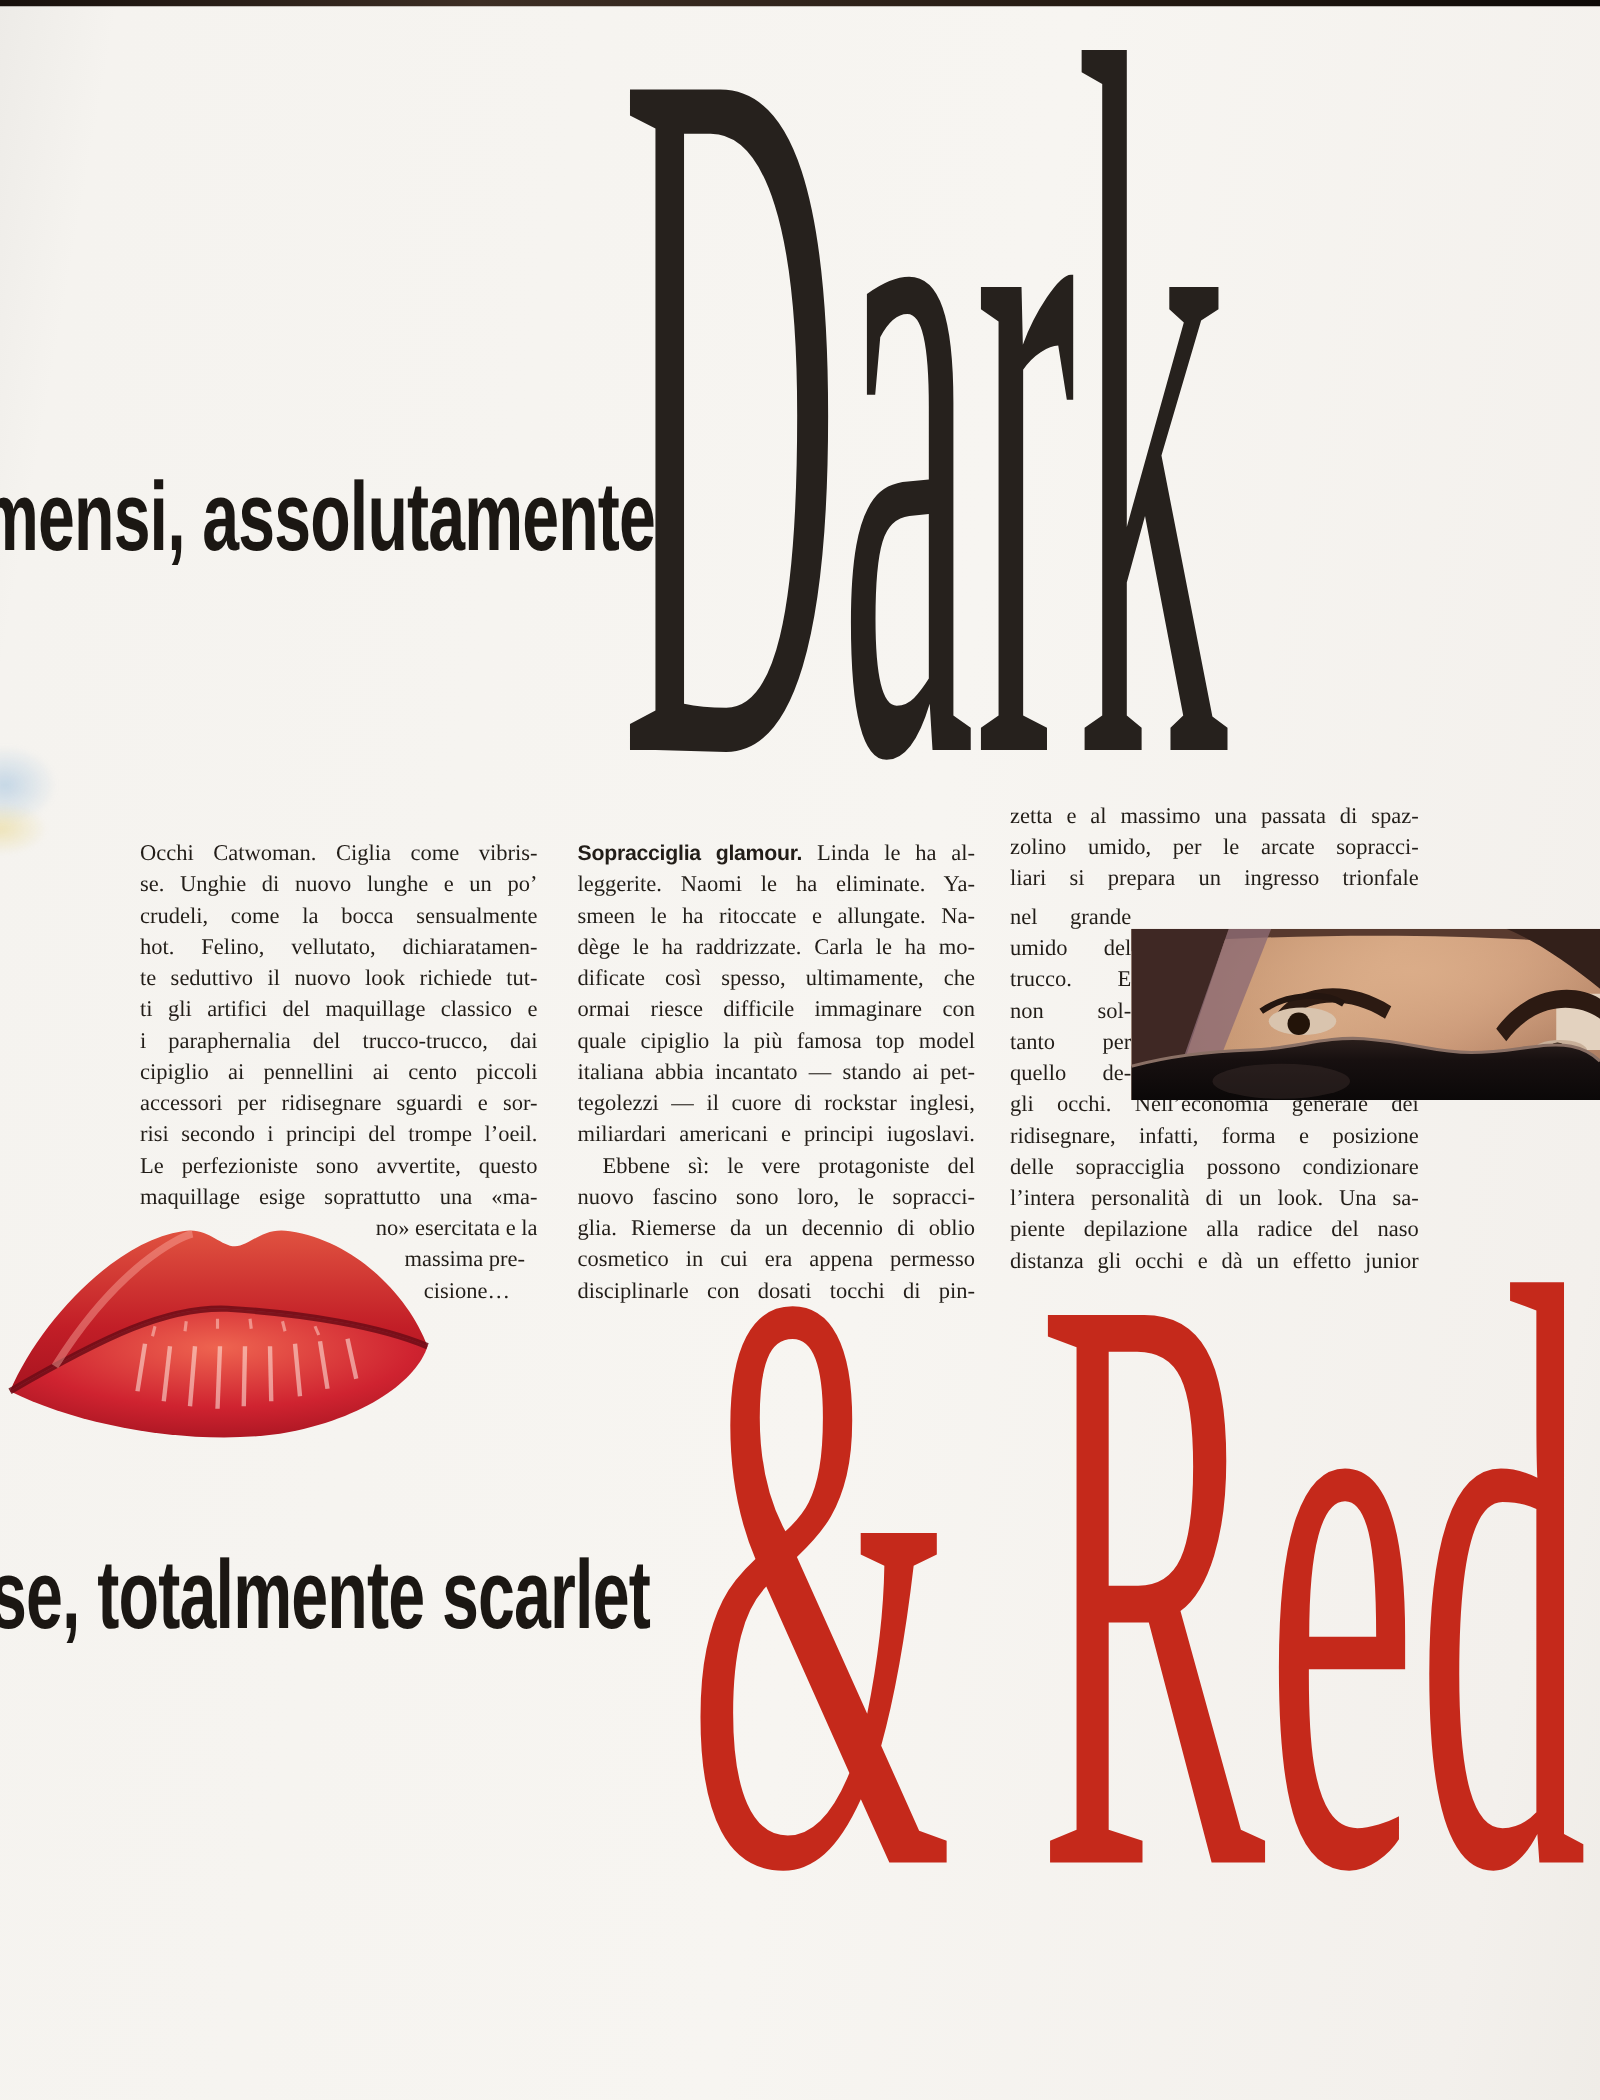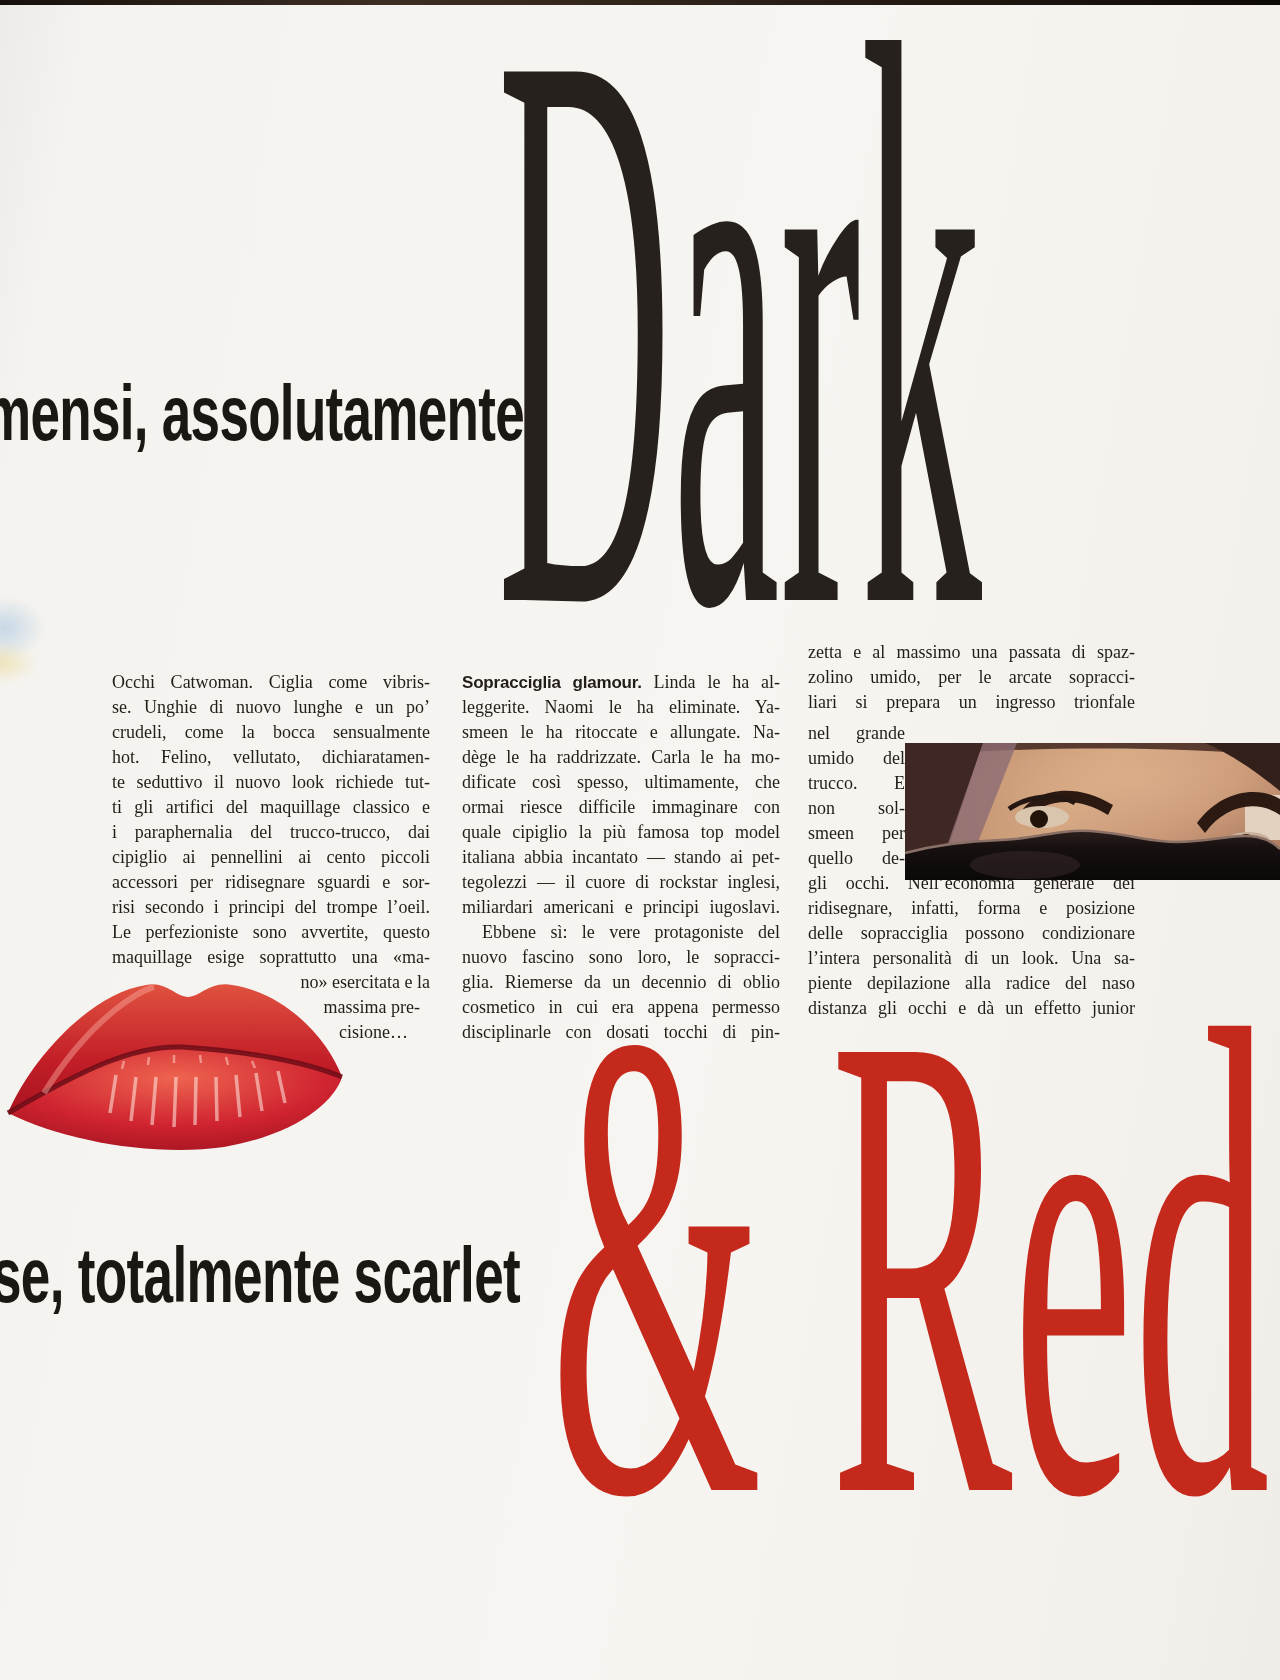--- a/index.html
+++ b/index.html
@@ -96,21 +96,21 @@
       <div class="tline">disciplinarle con dosati tocchi di pin-</div>
     </div>
   <div class="col" id="col3">
       <div class="tline">zetta e al massimo una passata di spaz-</div>
       <div class="tline">zolino umido, per le arcate sopracci-</div>
       <div class="tline">liari si prepara un ingresso trionfale</div>
       <div class="tline narrow firstnarrow">nel grande</div>
       <div class="tline narrow">umido del</div>
       <div class="tline narrow">trucco. E</div>
       <div class="tline narrow">non sol-</div>
-      <div class="tline narrow">smeen per</div>
+      <div class="tline narrow">tanto per</div>
       <div class="tline narrow">quello de-</div>
       <div class="tline">gli occhi. Nell’economia generale dei</div>
       <div class="tline">ridisegnare, infatti, forma e posizione</div>
       <div class="tline">delle sopracciglia possono condizionare</div>
       <div class="tline">l’intera personalità di un look. Una sa-</div>
       <div class="tline">piente depilazione alla radice del naso</div>
       <div class="tline">distanza gli occhi e dà un effetto junior</div>
     </div>
 
   <div class="photo photo-eyes">

